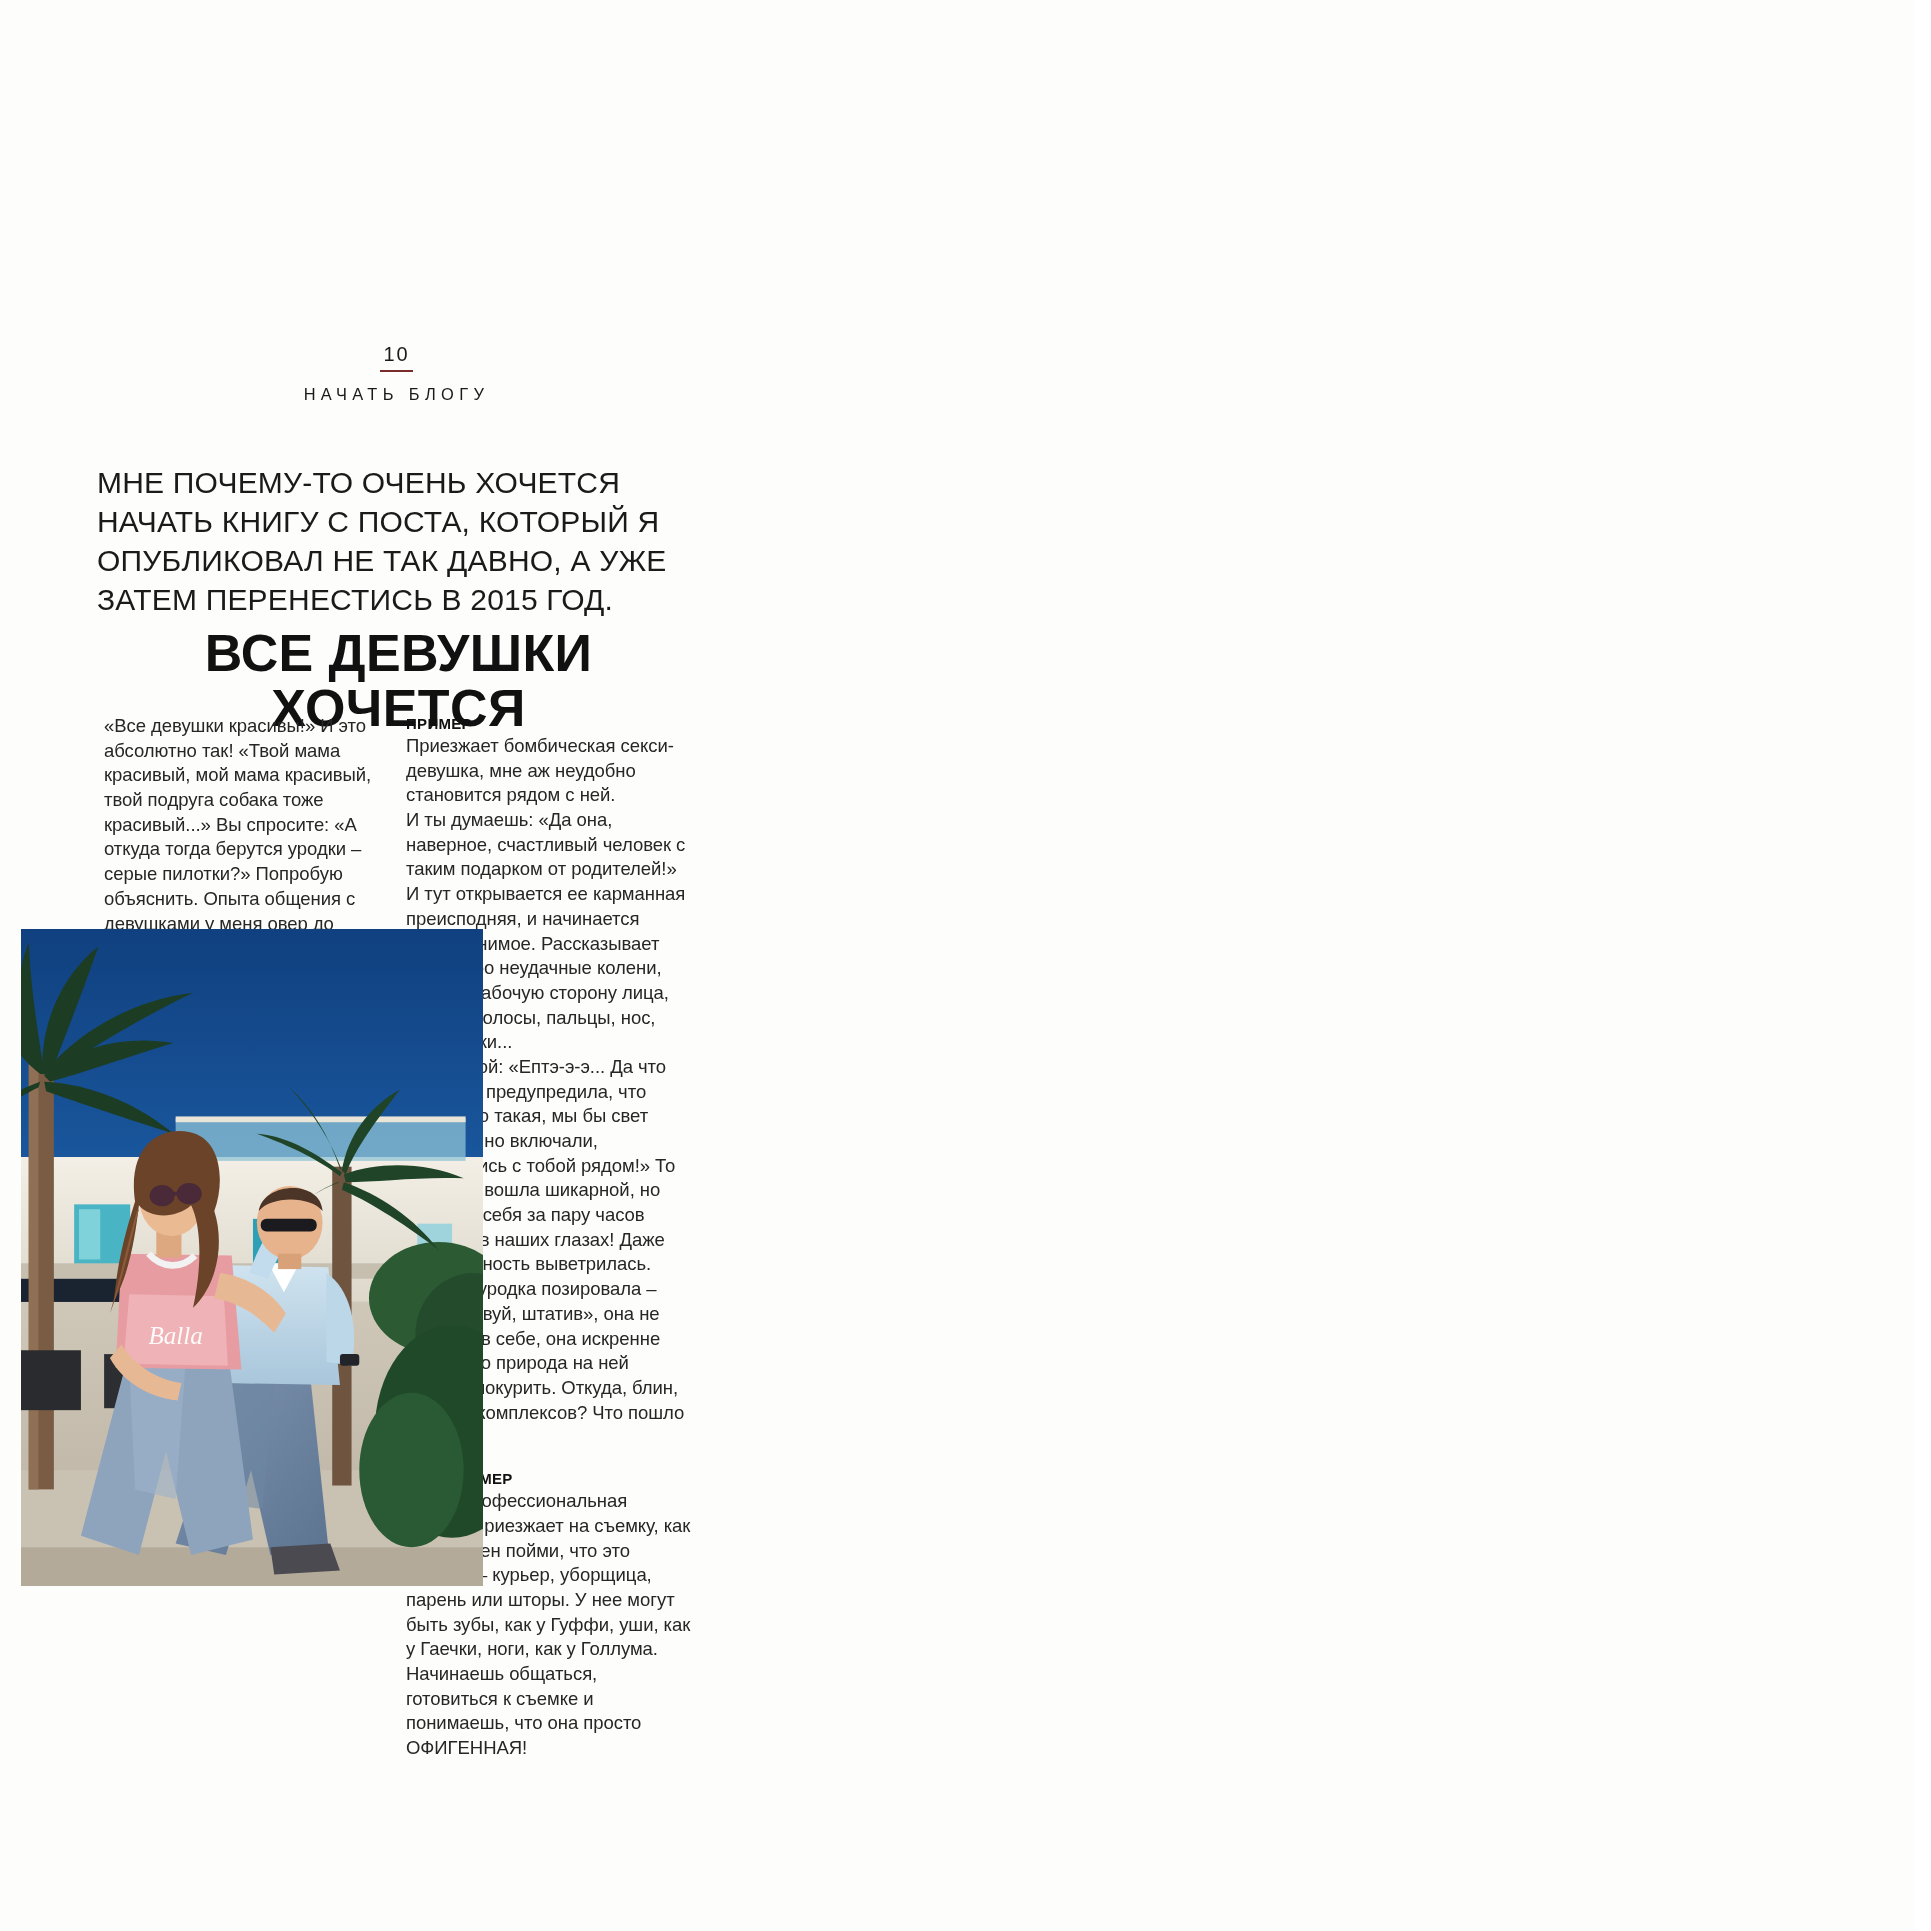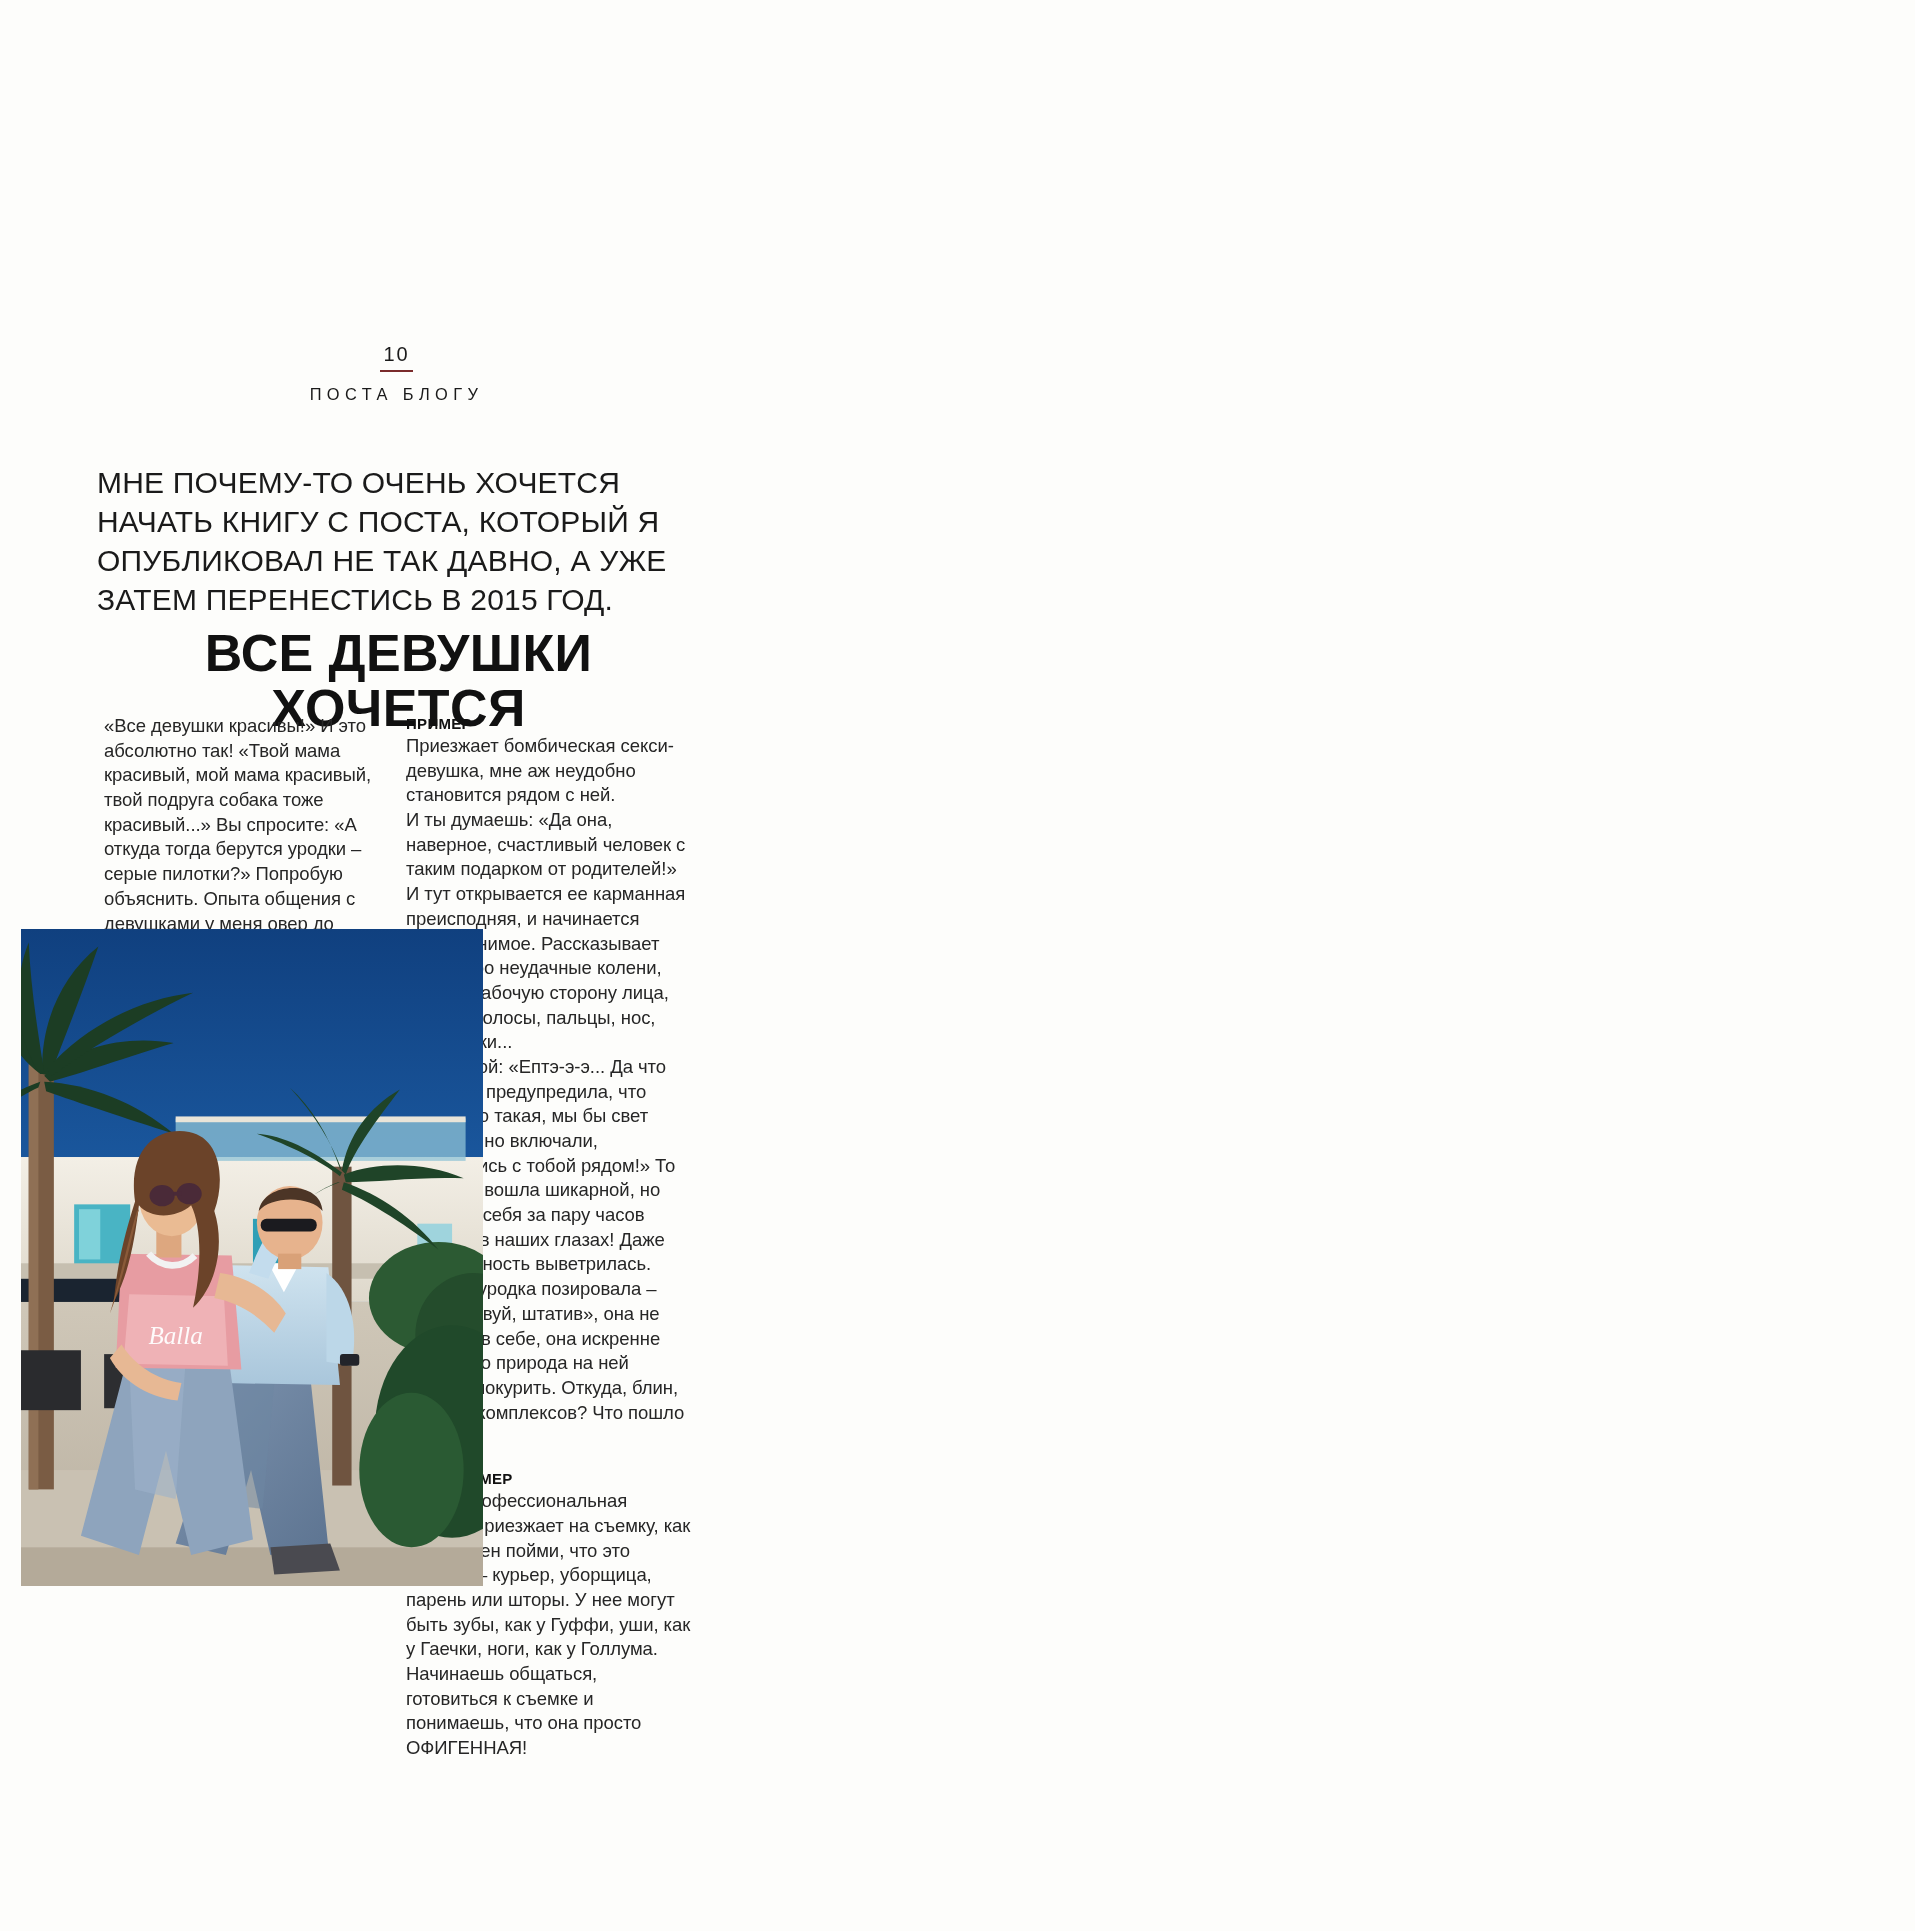--- a/index.html
+++ b/index.html
@@ -118,21 +118,21 @@
 </head>
 <body>
 
 <div class="spread">
 
   <div class="page page-left">
 
     <div class="runhead runhead-left">
       <div class="folio">10</div>
       <div class="folio-rule"></div>
-      <div class="runhead-title">ПОСТА БЛОГУ</div>
+      <div class="runhead-title">НАЧАТЬ БЛОГУ</div>
     </div>
 
     <div class="deck">МНЕ ПОЧЕМУ-ТО ОЧЕНЬ ХОЧЕТСЯ НАЧАТЬ КНИГУ С ПОСТА, КОТОРЫЙ Я ОПУБЛИКОВАЛ НЕ ТАК ДАВНО, А УЖЕ ЗАТЕМ ПЕРЕНЕСТИСЬ В 2015 ГОД.</div>
 
     <h1 class="article-title">ВСЕ ДЕВУШКИ ХОЧЕТСЯ</h1>
 
     <div class="col col-l1">
       <p>«Все девушки красивы!» И это абсолютно так! «Твой мама красивый, мой мама красивый, твой подруга собака тоже красивый...» Вы спросите: «А откуда тогда берутся уродки – серые пилотки?» Попробую объяснить. Опыта общения с девушками у меня овер до фига, так как мы занимались съемками и работали с сотнями девушек.</p>
     </div>
 

